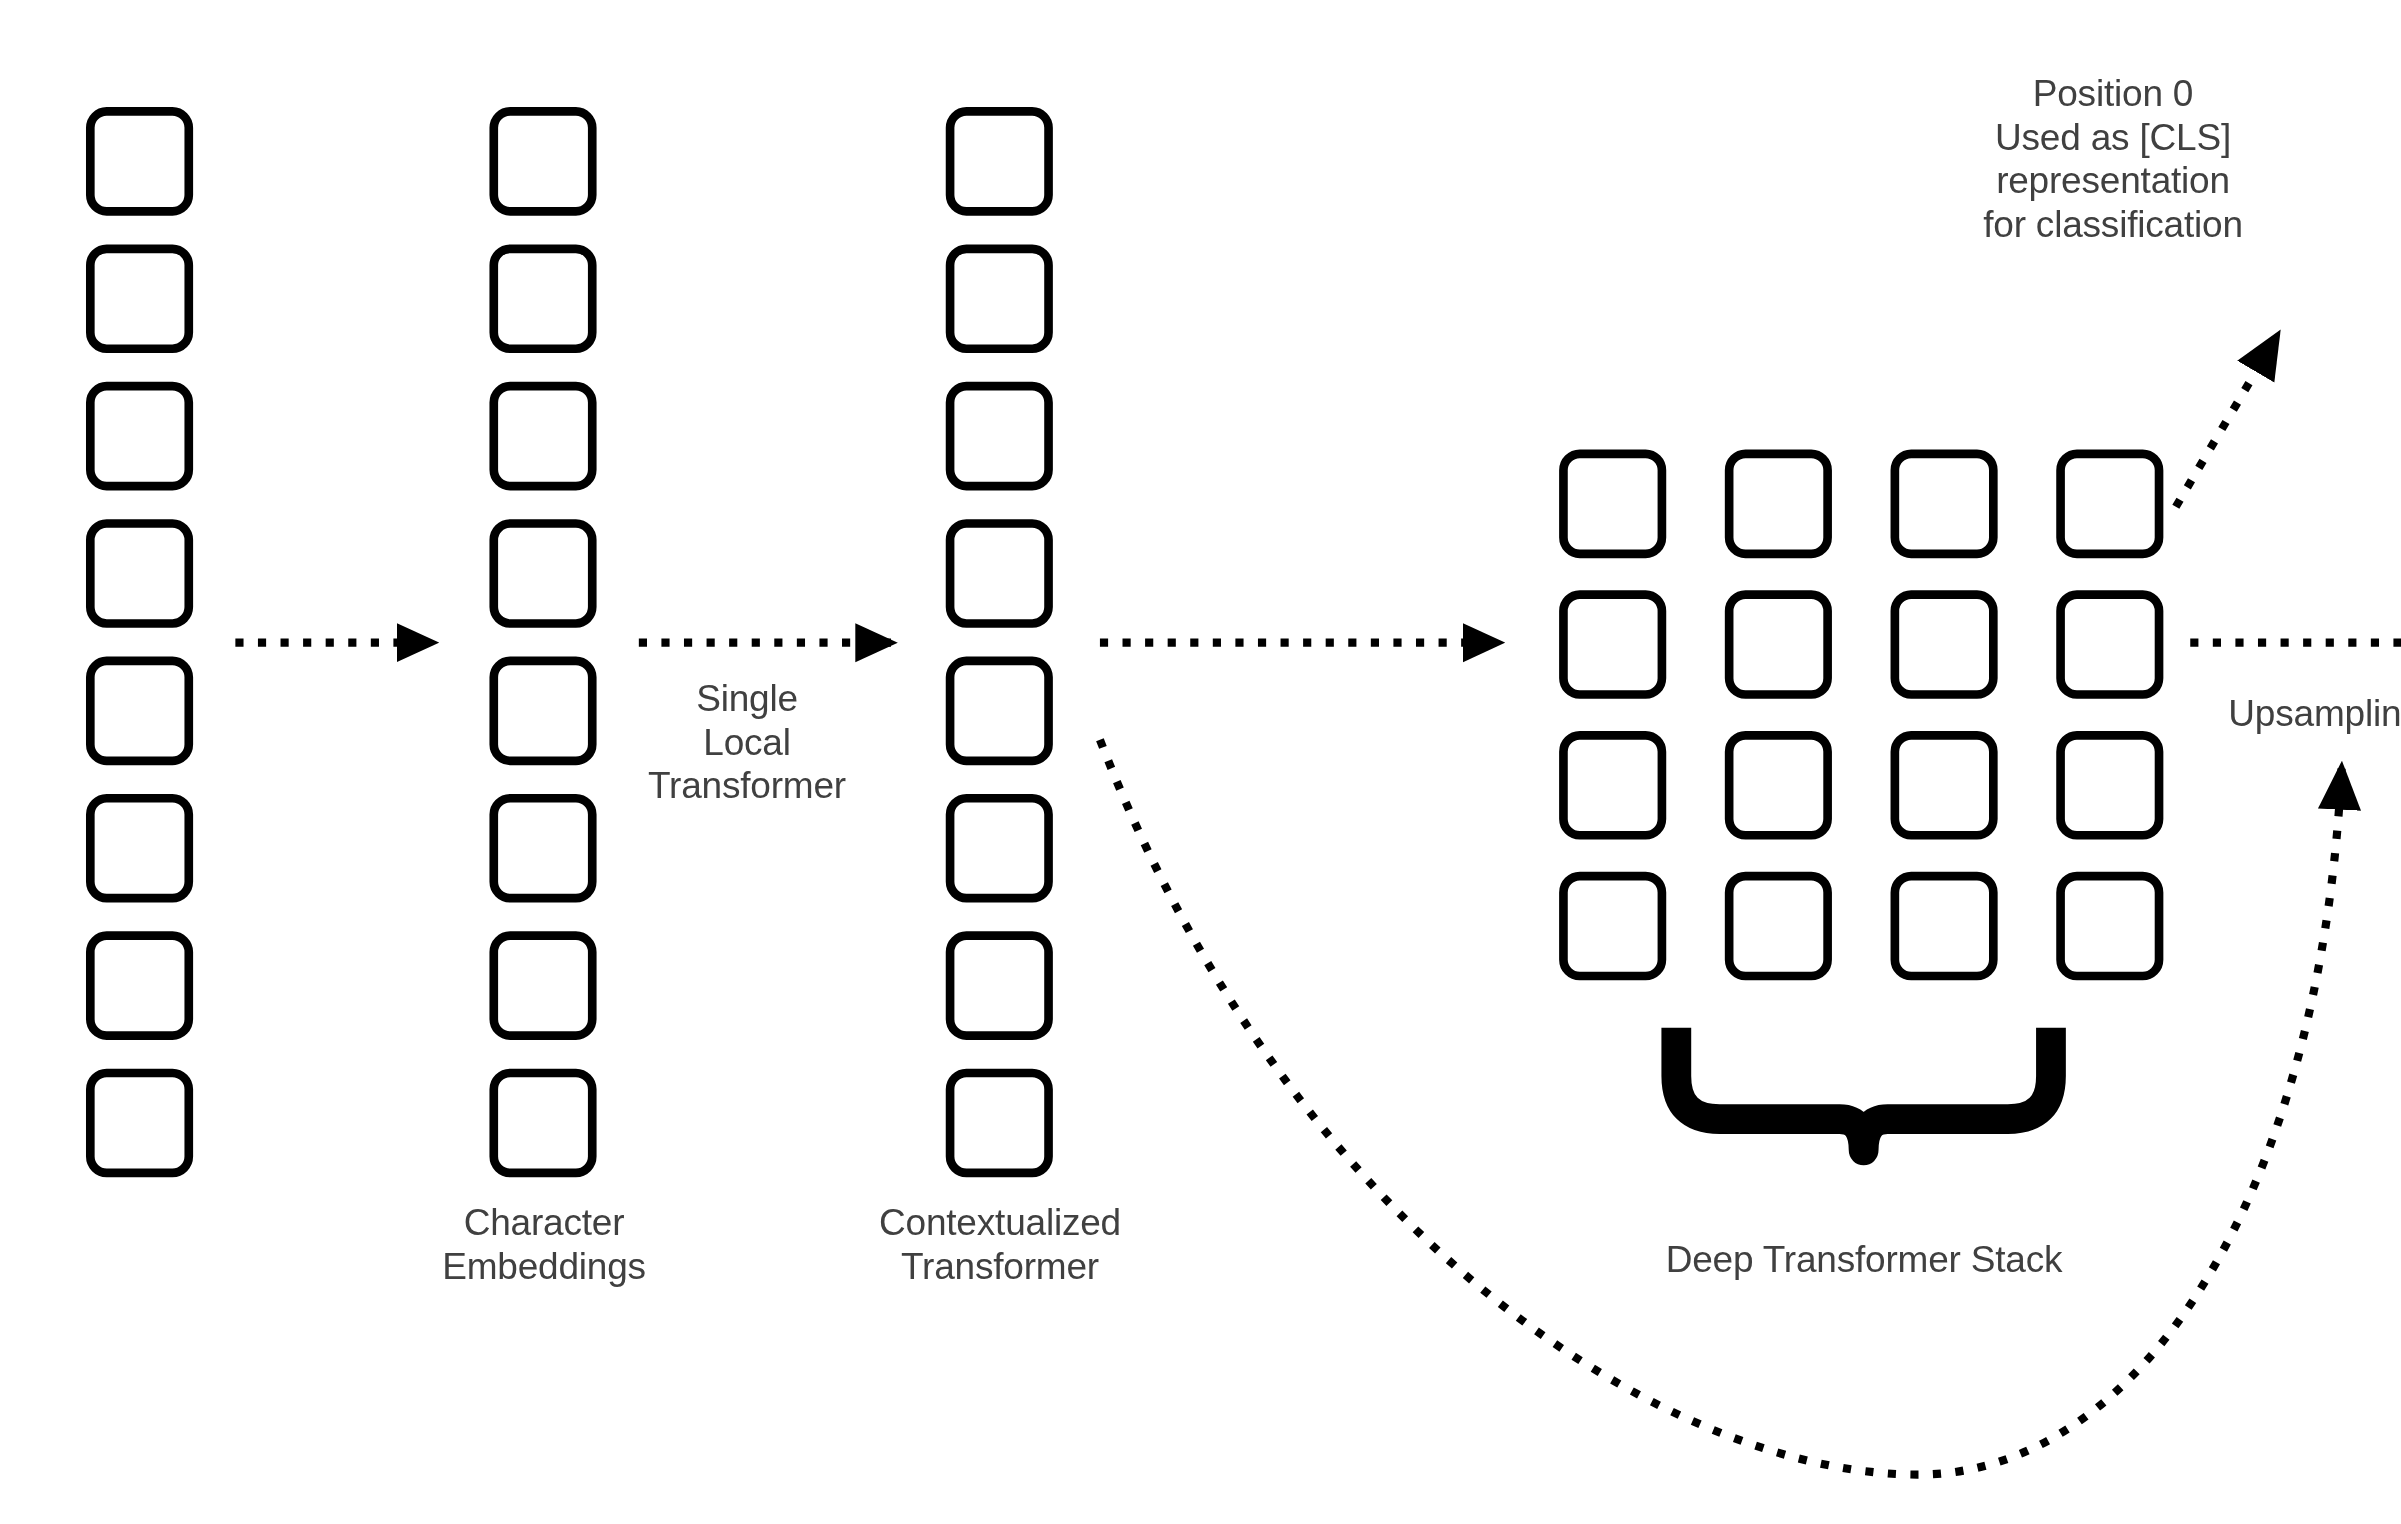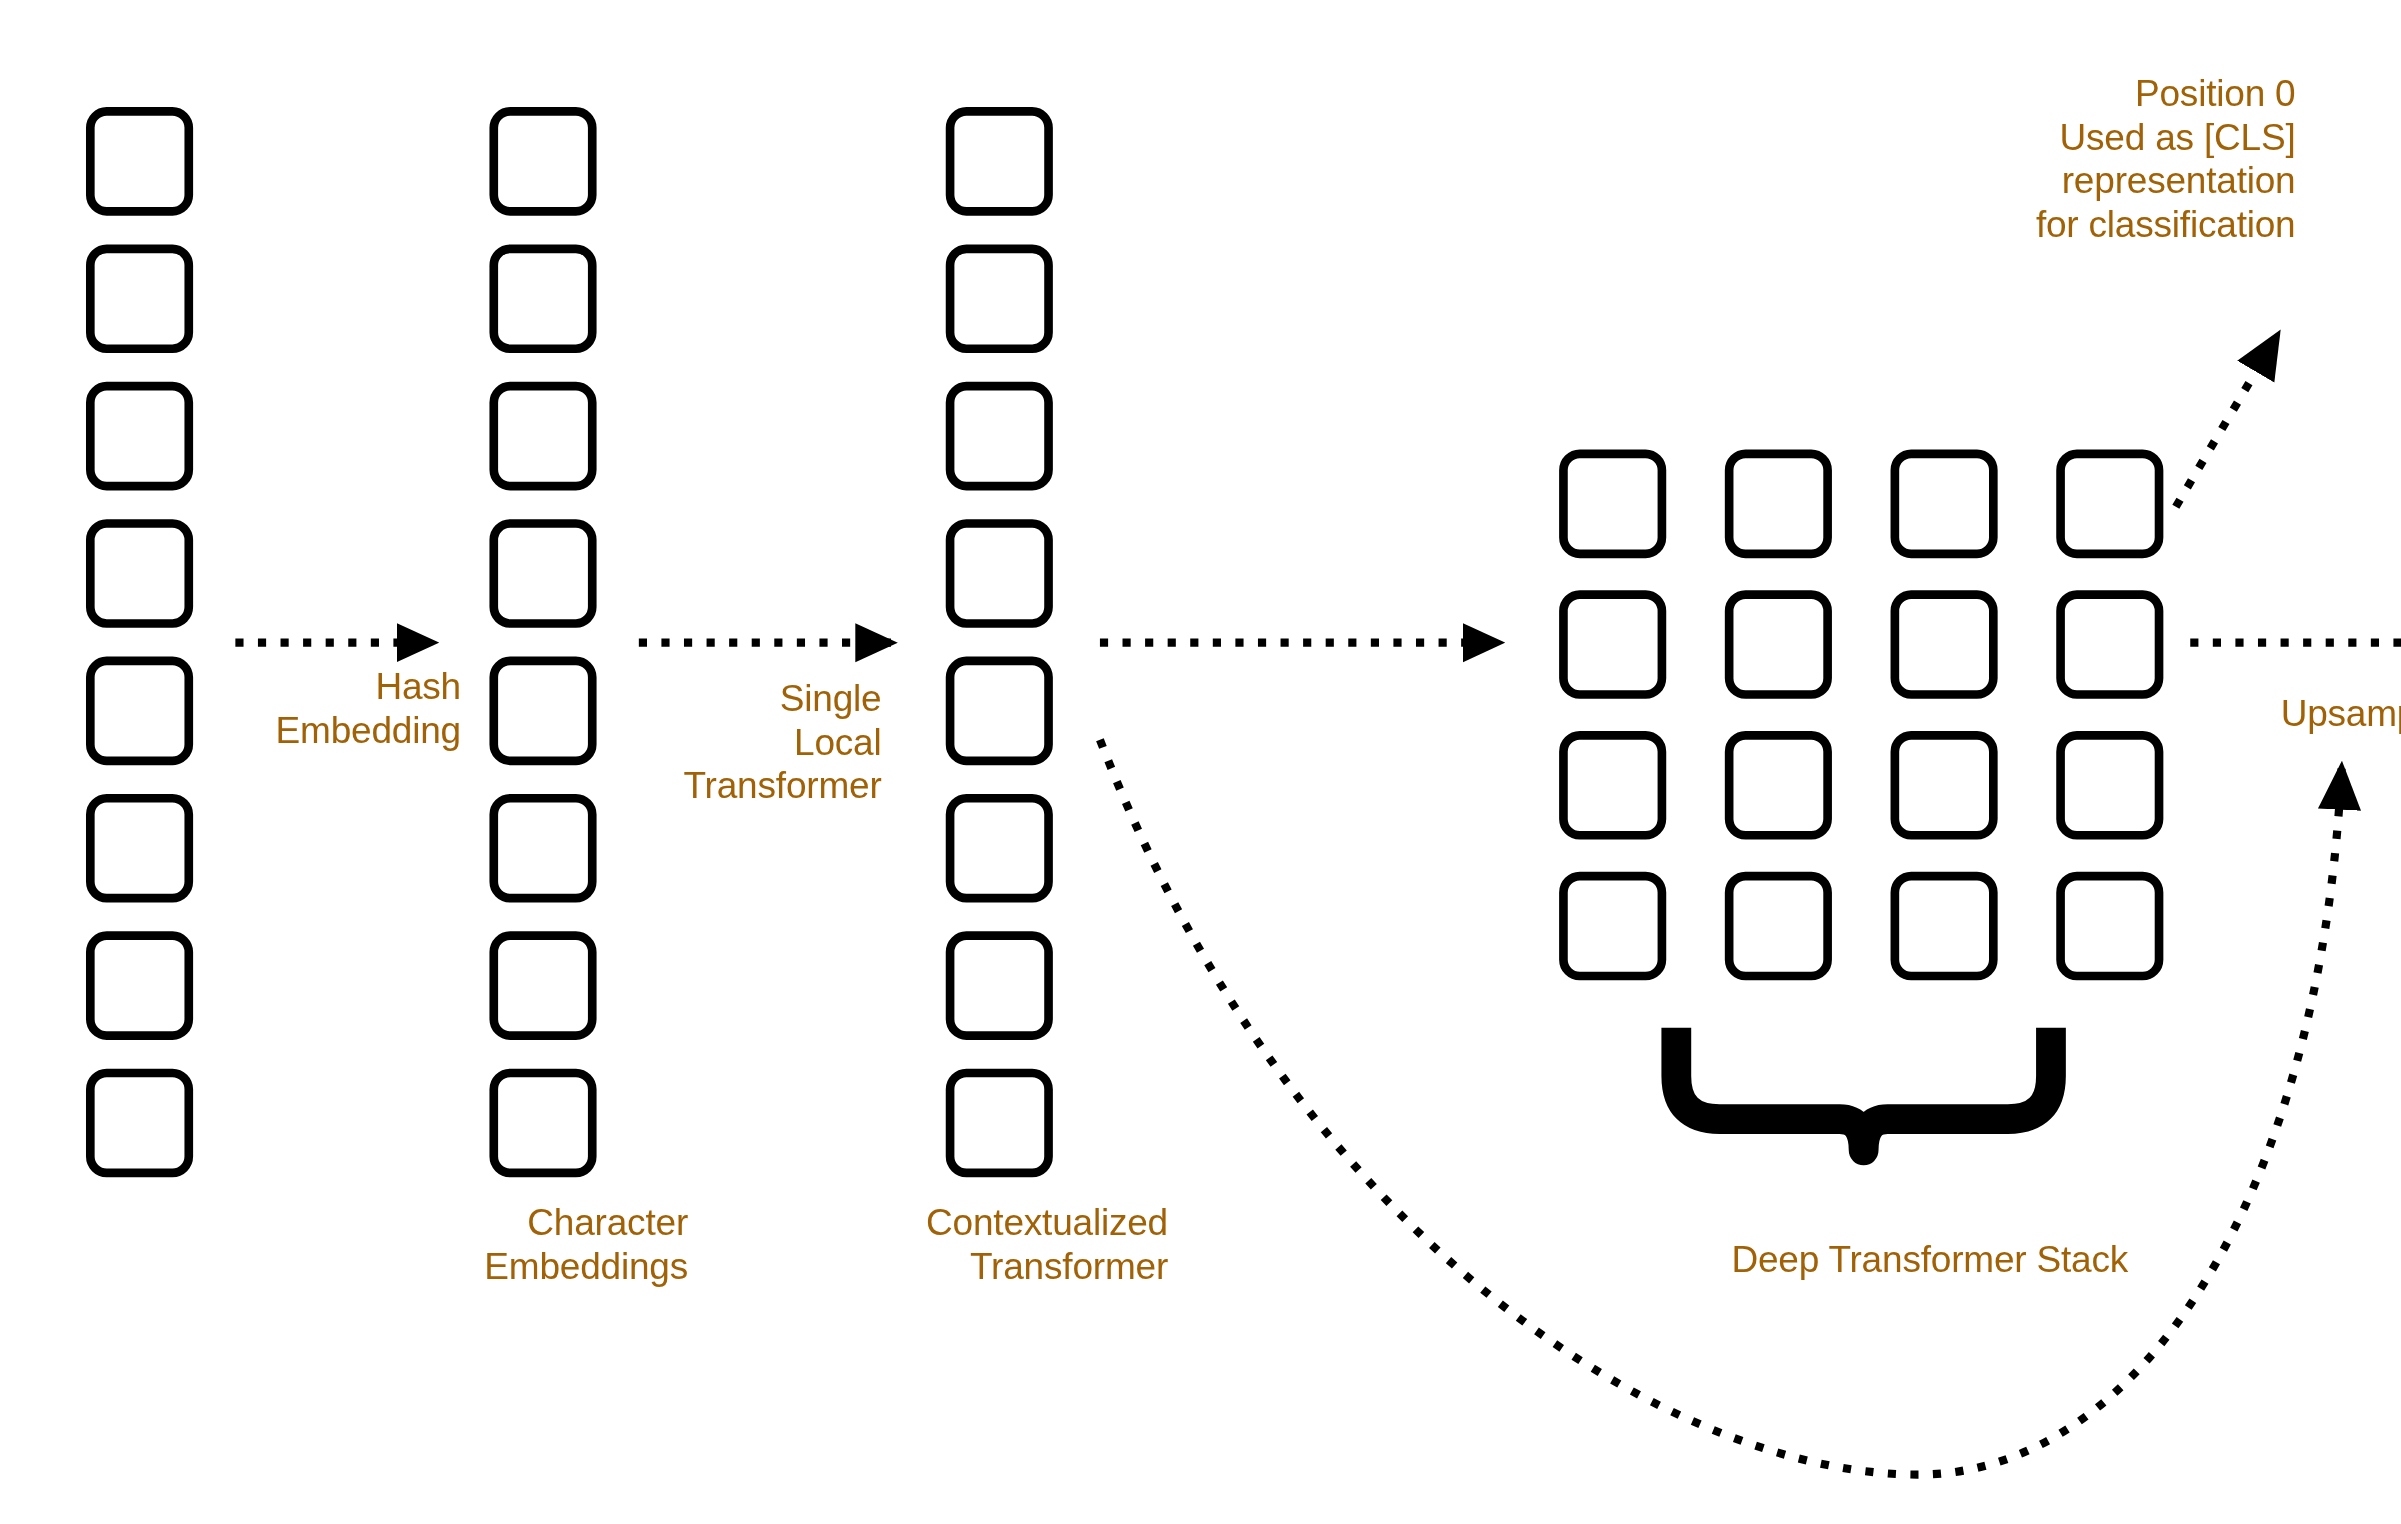--- a/index.html
+++ b/index.html
@@ -2,25 +2,25 @@
 <html style="font-size:7.7px"><head>
 <meta charset="utf-8">
 <title>CANINE Architecture Diagram</title>
 <style>
   html,body{margin:0;padding:0;background:#ffffff;}
   body{font-family:"Liberation Sans", sans-serif;}
   #stage{position:relative;width:3307px;height:1525px;background:#ffffff;overflow:hidden;}
   #stage svg.layer{position:absolute;left:0;top:0;width:3307px;height:1525px;overflow:visible;}
   .lbl{
     position:absolute;
-    color:#a16207;
+    color:#404040;
     font-family:"Liberation Sans", sans-serif;
     font-size:37px;
     line-height:1.18;
-    text-align:right;
+    text-align:center;
     white-space:pre-line;
     letter-spacing:-0.2px;
   }
   .col-label{ transform:translateX(-50%); }
   .arrow-label{ transform:translateX(-50%); }
   .note-label{ transform:translateX(-50%); }
 </style>
 </head>
 <body>
 
@@ -146,22 +146,20 @@
 
 
   <div class="lbl col-label" style="left:544px; top:1201px; width:288px;">Character
 Embeddings</div>
 
   <div class="lbl col-label" style="left:1000px; top:1201px; width:336px;">Contextualized
 Transformer</div>
 
   <div class="lbl col-label" style="left:1864px; top:1238px; width:528px;">Deep Transformer Stack</div>
 
-  <div class="lbl arrow-label" style="left:336px; top:665px; width:250px;">Hash
-Embedding</div>
 
   <div class="lbl arrow-label" style="left:747px; top:677px; width:269px;">Single
 Local
 Transformer</div>
 
 
   <div class="lbl arrow-label" style="left:2325px; top:692px; width:298px;">Upsampling</div>
 
   <div class="lbl note-label" style="left:2113px; top:72px; width:365px;">Position 0
 Used as [CLS]

